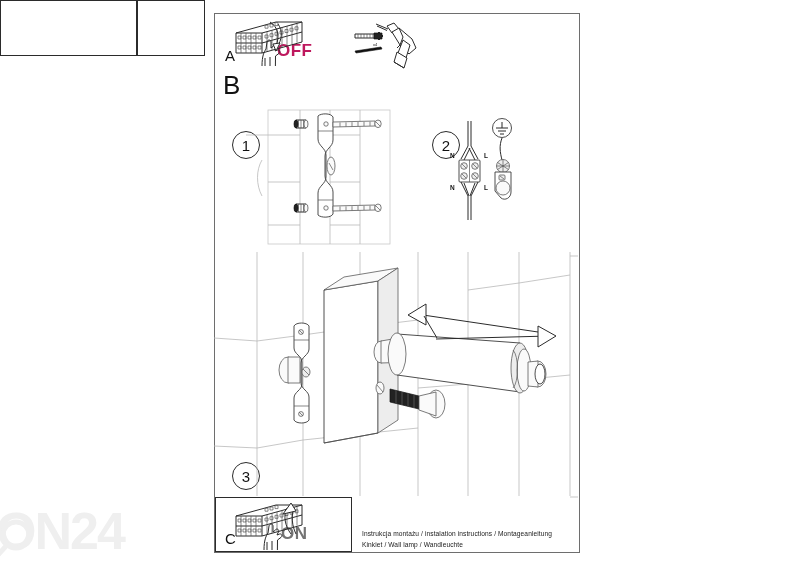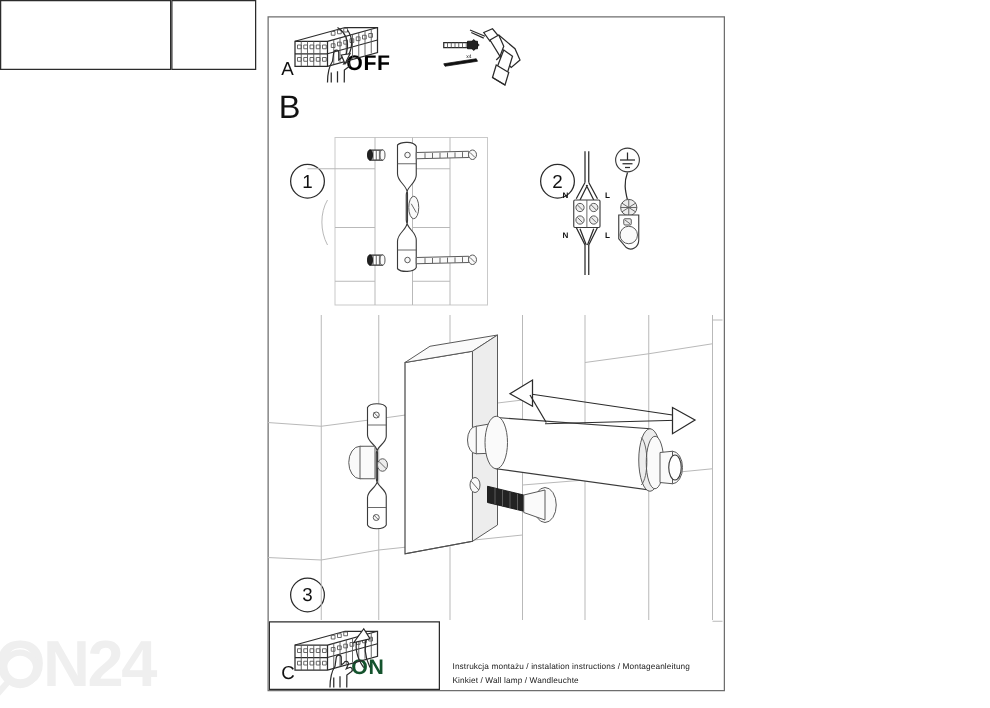--- a/index.html
+++ b/index.html
@@ -41,22 +41,22 @@
   .panelC{
     position:absolute;left:215px;top:497px;width:137px;height:55px;
     border:1px solid #2b2b2b;box-sizing:border-box;background:#fff;
   }
   .captions{
     position:absolute;left:362px;top:529px;width:215px;
     font-size:6.6px;color:#1a1a1a;line-height:1.65;letter-spacing:.1px;
   }
 
   
-  .offText{position:absolute;font-size:17px;font-weight:bold;color:#000000;letter-spacing:.5px;}
-  .onText{position:absolute;font-size:17px;font-weight:bold;color:#14532d;letter-spacing:.5px;}
+  .offText{position:absolute;font-size:17px;font-weight:bold;color:#be185d;letter-spacing:.5px;}
+  .onText{position:absolute;font-size:17px;font-weight:bold;color:#737373;letter-spacing:.5px;}
 
   
   .stepNum{
     position:absolute;width:26px;height:26px;border:1.1px solid #2b2b2b;border-radius:50%;
     display:flex;align-items:center;justify-content:center;
     font-size:15px;color:#111;background:#fff;
   }
 
   
   .layer{position:absolute;left:0;top:0;width:792px;height:566px;pointer-events:none;}

